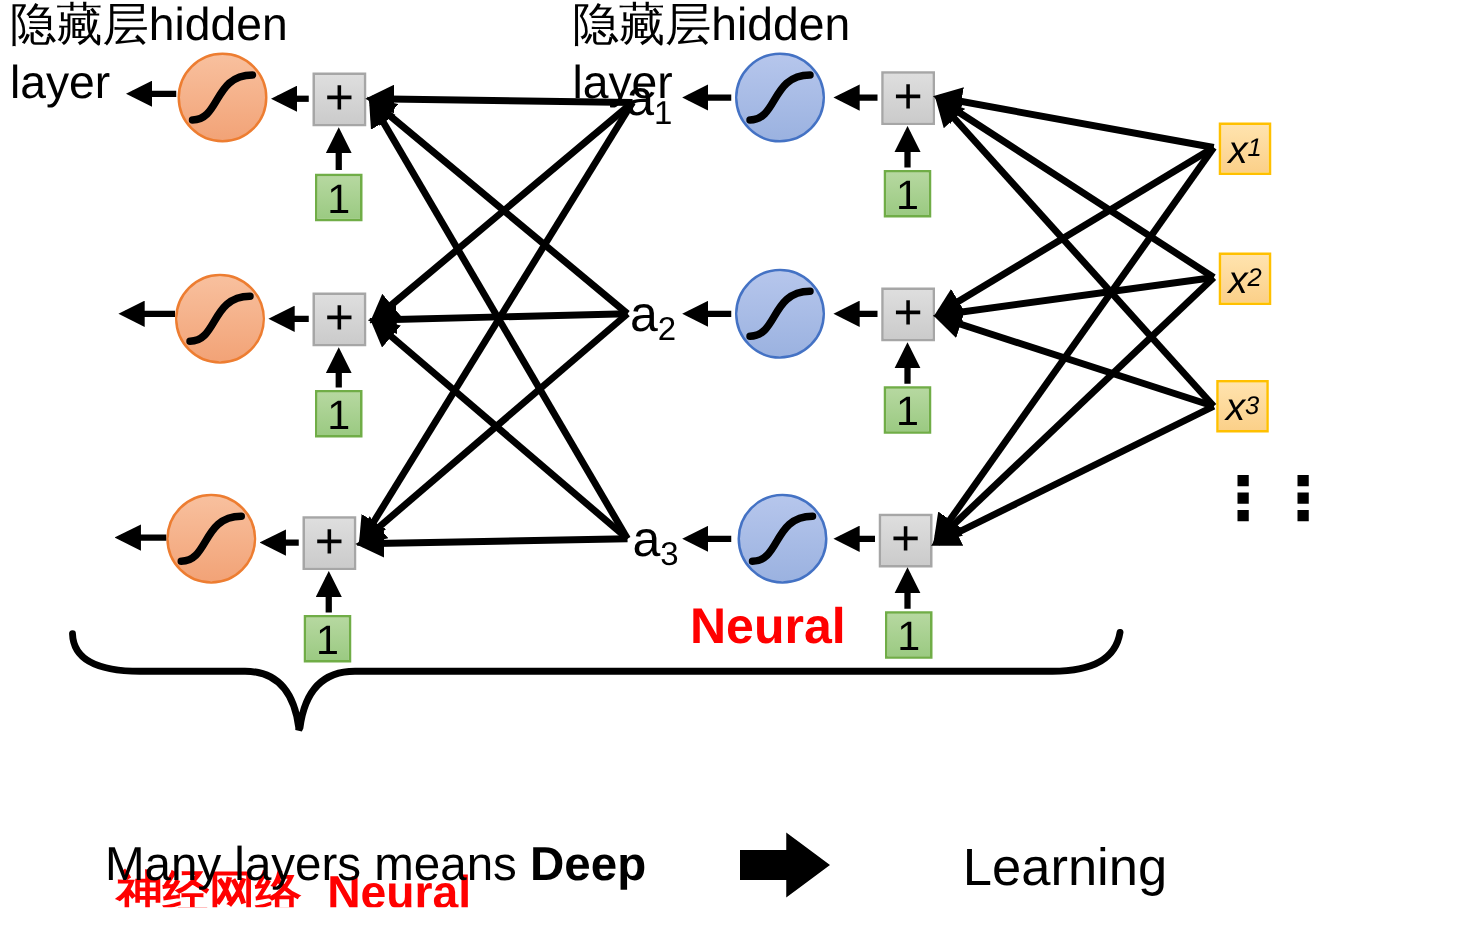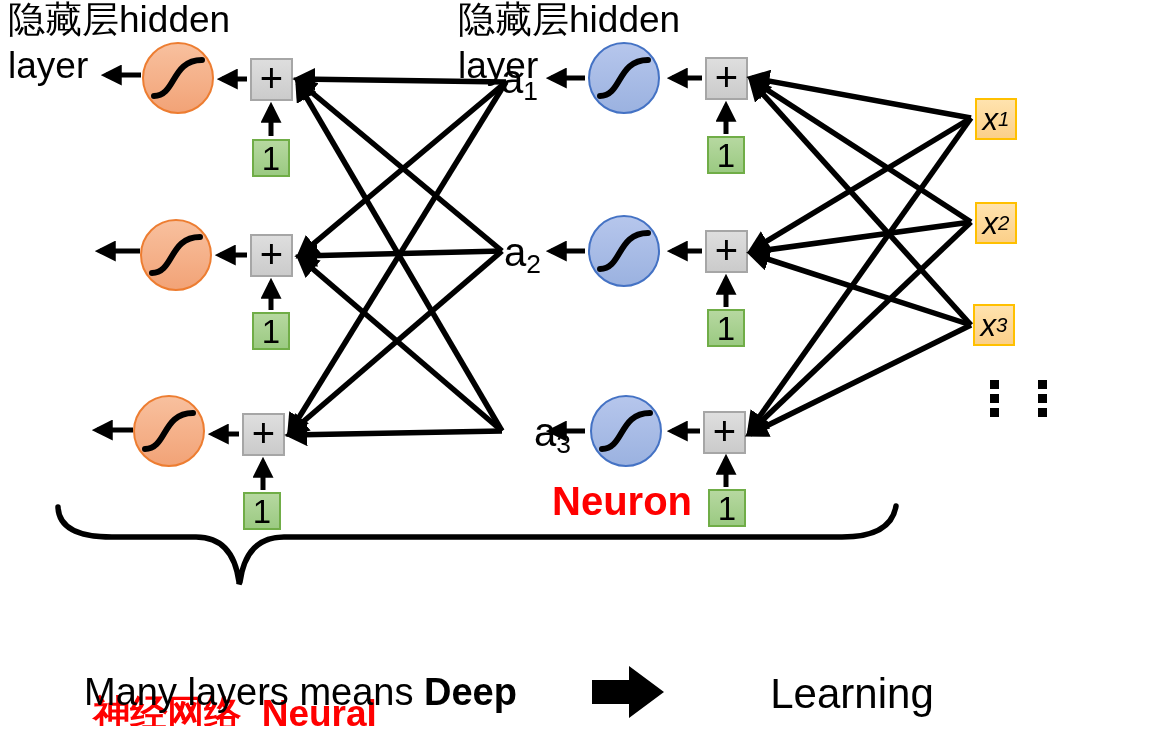--- a/index.html
+++ b/index.html
@@ -78,21 +78,21 @@
   <div class="abs sumbox" style="left:250px; top:58px;">+</div>
   <div class="abs sumbox" style="left:250px; top:234px;">+</div>
   <div class="abs sumbox" style="left:242px; top:413px;">+</div>
 
   <div class="abs biasbox" style="left:252px; top:139px;">1</div>
   <div class="abs biasbox" style="left:252px; top:312px;">1</div>
   <div class="abs biasbox" style="left:243px; top:492px;">1</div>
 
   <div class="abs alabel" style="left:501px; top:57px;"><span>a</span><sub>1</sub></div>
   <div class="abs alabel" style="left:504px; top:230px;"><span>a</span><sub>2</sub></div>
-  <div class="abs alabel" style="left:534px; top:410px;"><span>a</span><sub>3</sub></div>
+  <div class="abs alabel" style="left:506px; top:410px;"><span>a</span><sub>3</sub></div>
 
   <div class="abs neuron hid" style="left:588px; top:42px;">
     <svg width="56" height="52" viewBox="0 0 56 52">
         <path d="M4,44 C26,44 21,8 52,8" stroke="#000" stroke-width="6" fill="none" stroke-linecap="round"></path>
       </svg>
   </div>
   <div class="abs neuron hid" style="left:588px; top:215px;">
     <svg width="56" height="52" viewBox="0 0 56 52">
         <path d="M4,44 C26,44 21,8 52,8" stroke="#000" stroke-width="6" fill="none" stroke-linecap="round"></path>
       </svg>
@@ -128,21 +128,21 @@
       <i></i>
       <i></i>
       <i></i>
     </div>
   <div class="abs dotcol" style="left:1038px; top:380px;">
       <i></i>
       <i></i>
       <i></i>
     </div>
 
-  <div class="abs neurontag" style="left:552px; top:479px;">Neuron</div>
+  <div class="abs neurontag" style="left:552px; top:479px;">Neural</div>
   <div class="abs redcap" style="left:60px; top:589px; width:350px;">
     <div>神经网络  Neural</div>
     
   </div>
 
   <div class="abs blcap" style="left:84px; top:671px;"><span>Many layers means </span><b>Deep</b></div>
   <div class="abs brcap" style="left:712px; top:664px; width:280px;">
     <div>Learning</div>
   </div>
 

